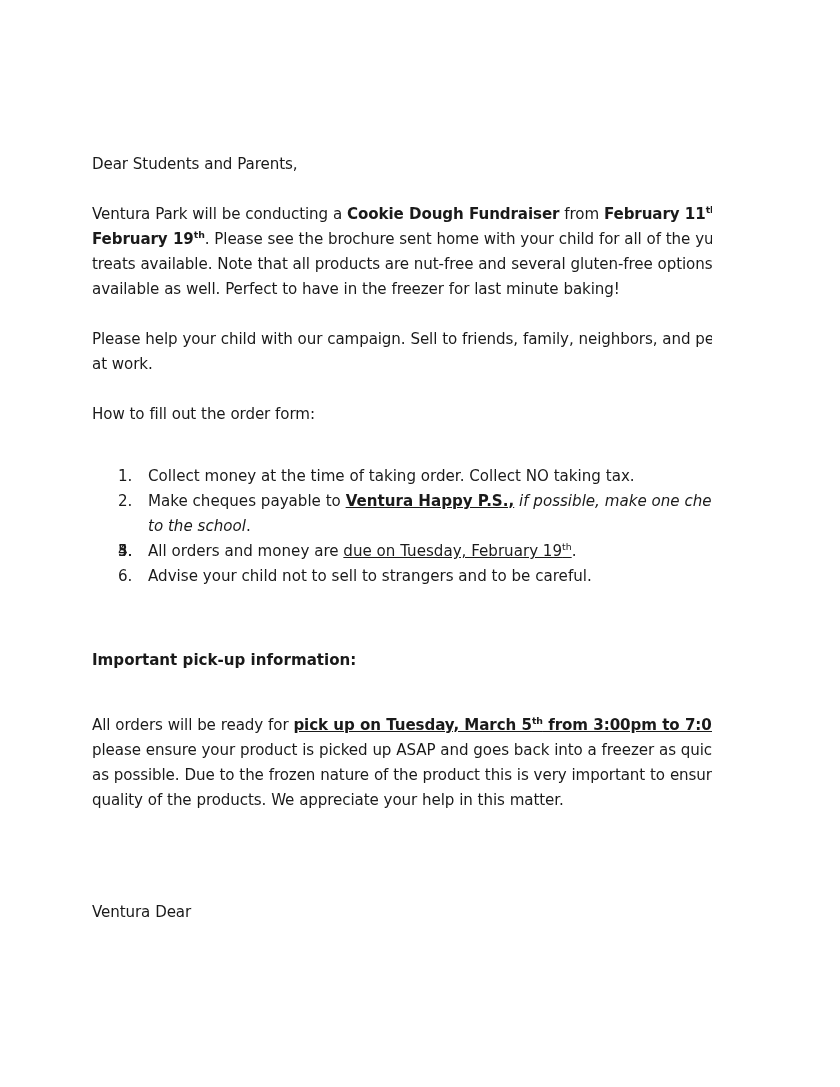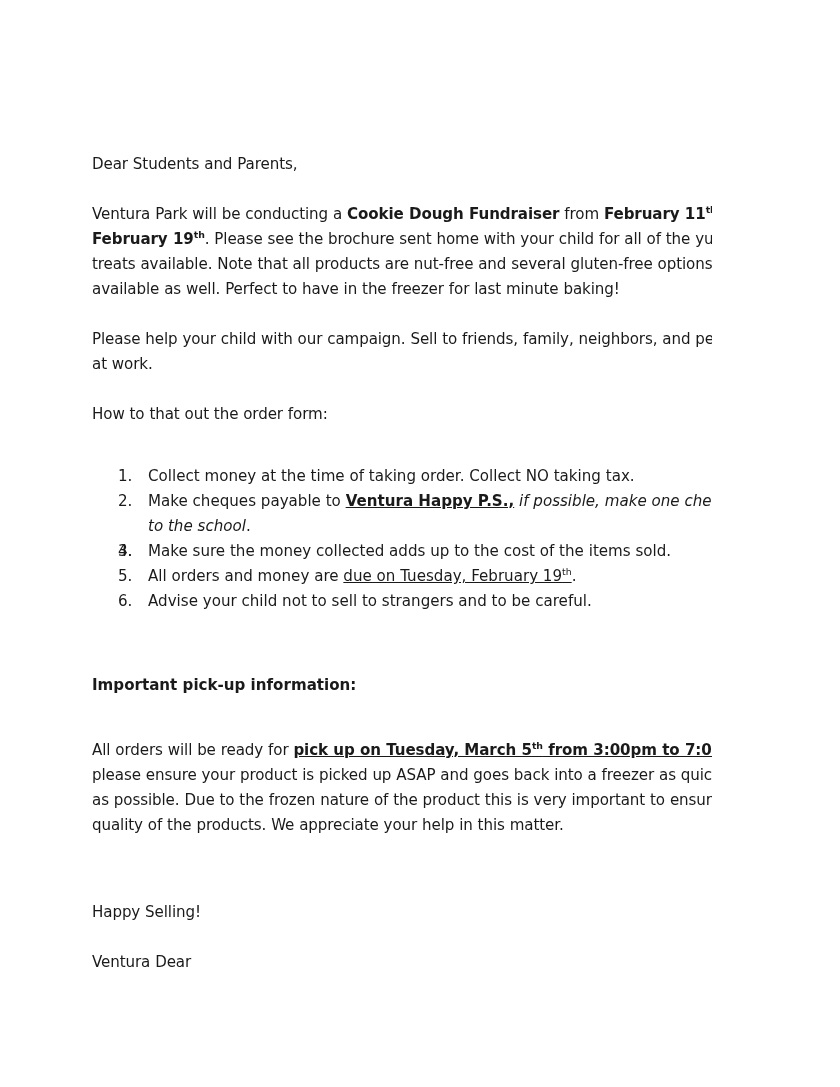--- a/index.html
+++ b/index.html
@@ -92,40 +92,40 @@
     <div class="gap-line"></div>
 
     <p class="para"><span>Ventura Park will be conducting a </span><b>Cookie Dough Fundraiser</b><span> from </span><b><span>February 11</span><sup>th</sup></b><b><span> to February 19</span><sup>th</sup></b><span>. Please see the brochure sent home with your child for all of the yummy treats available. Note that all products are nut-free and several gluten-free options are available as well. Perfect to have in the freezer for last minute baking!</span></p>
 
     <div class="gap-line"></div>
 
     <p class="para">Please help your child with our campaign. Sell to friends, family, neighbors, and people at work.</p>
 
     <div class="gap-line"></div>
 
-    <p class="para">How to that out the order form:</p>
+    <p class="para">How to fill out the order form:</p>
 
     <div class="gap-mid"></div>
 
     <ol class="steps">
 
       <li>
         <span class="num">1.</span><span>Collect money at the time of taking order.  Collect NO taking tax.</span>
       </li>
 
       <li>
         <span class="num">2.</span><span>Make cheques payable to </span><b class="u">Ventura Happy P.S.,</b><i> if possible, make one cheque to the school</i><span>.</span>
       </li>
 
       <li>
         <span class="num">3.</span>
       </li>
 
       <li>
-        <span class="num">4.</span><span>Make sure the money collected adds up to the cost of the items sold.</span>
+        <span class="num">4.</span>
       </li>
 
       <li>
         <span class="num">5.</span><span>All orders and money are </span><span class="u nowrap"><span>due on Tuesday, February 19</span><sup>th</sup></span><span>.</span>
       </li>
 
       <li>
         <span class="num">6.</span><span>Advise your child not to sell to strangers and to be careful.</span>
       </li>
 
@@ -135,20 +135,19 @@
 
     <p class="heading-bold">Important pick-up information:</p>
 
     <div class="gap-line"></div>
 
     <p class="para"><span>All orders will be ready for </span><b class="u"><span>pick up on Tuesday, March 5</span><sup>th</sup><span> from 3:00pm to 7:00pm</span></b><span>, please ensure your product is picked up ASAP and goes back into a freezer as quickly as possible. Due to the frozen nature of the product this is very important to ensure the quality of the products. We appreciate your help in this matter.</span></p>
 
     <div class="gap-big"></div>
     <div class="gap-half"></div>
 
-    <p class="para">Happy Selling!</p>
 
     <div class="gap-line"></div>
 
     <p class="para">Ventura Dear</p>
 
   </div>
 </div>
 
 </body></html>

